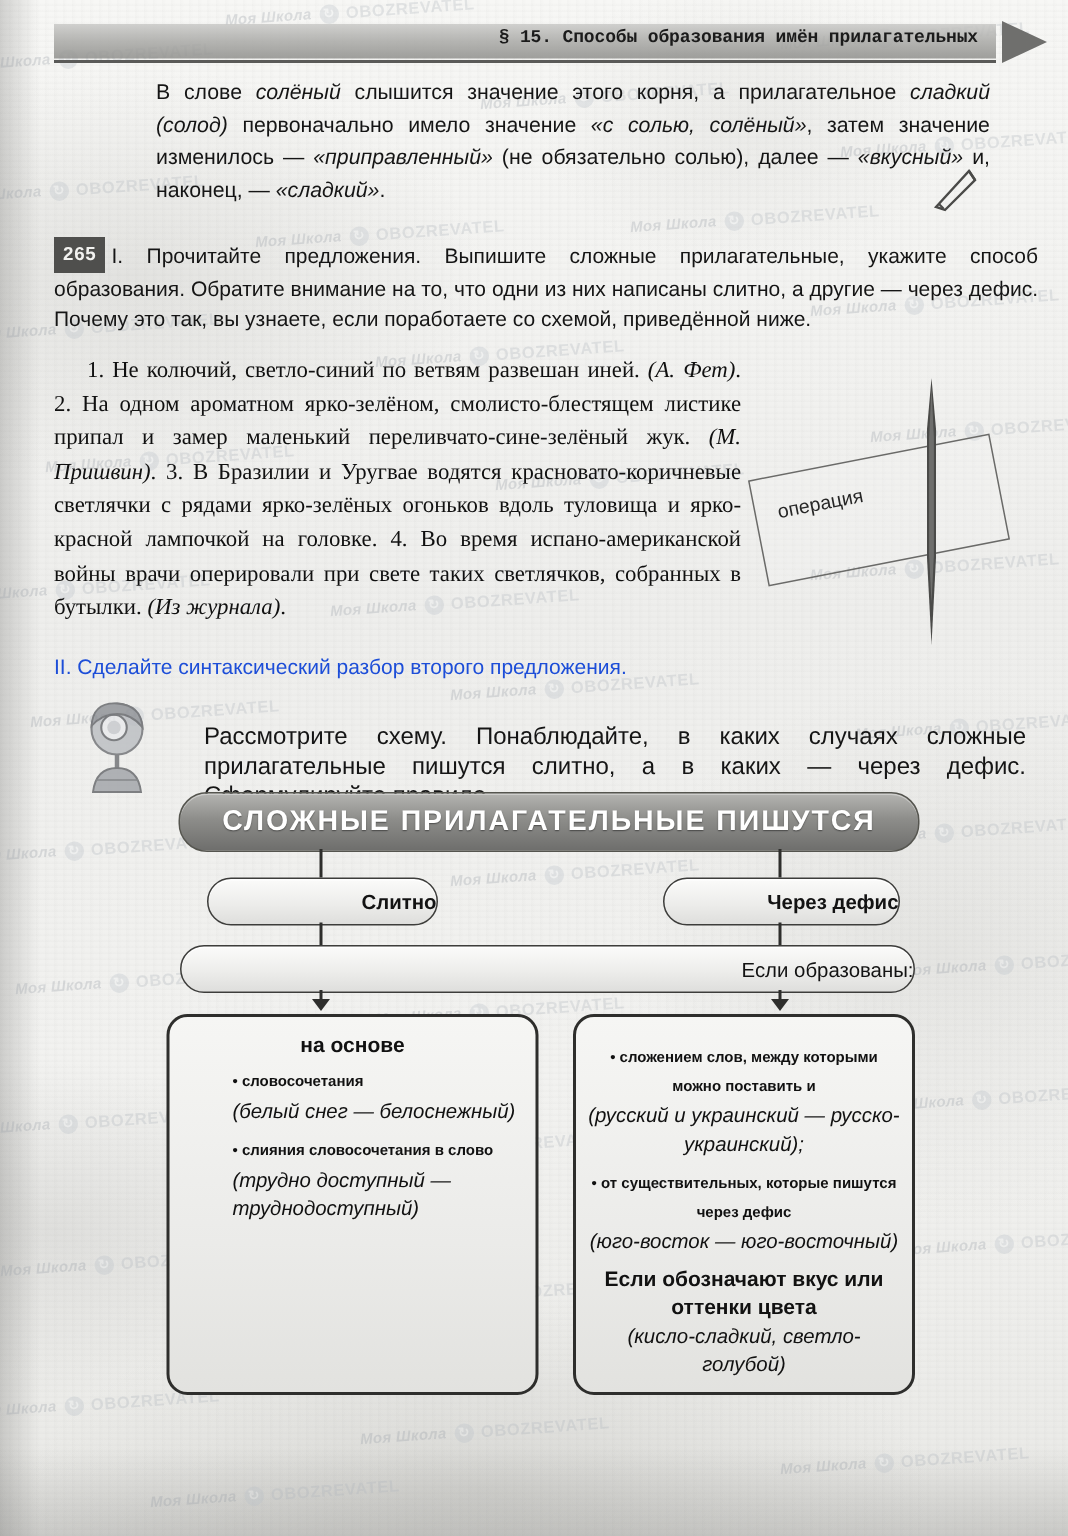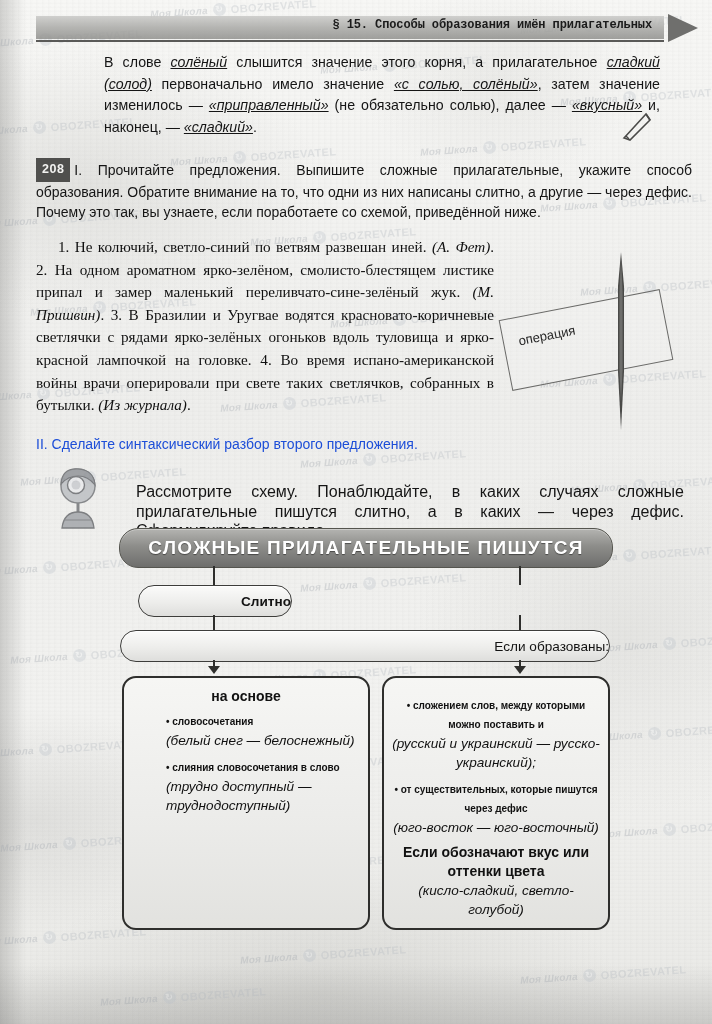--- a/index.html
+++ b/index.html
@@ -133,21 +133,21 @@
   .intro {
     position: absolute;
     left: 104px;
     right: 52px;
     top: 52px;
     font-size: 14.2px;
     line-height: 21.5px;
     text-align: justify;
     color: #151515;
   }
-  .intro i { font-style: italic; text-decoration: underline; }
+  .intro i { font-style: italic; }
 
   .nib {
     position: absolute;
     left: 620px;
     top: 108px;
     width: 34px; height: 34px;
     z-index: 6;
   }
 
   
@@ -299,21 +299,21 @@
 
   .panel {
     position: absolute;
     border: 2px solid #2e2e2c;
     border-radius: 14px;
     background: linear-gradient(180deg, #f6f6f4 0%, #ebebe9 60%, #e2e2df 100%);
     padding: 10px 8px 10px 8px;
     box-sizing: border-box;
     text-align: center;
   }
-  .panel-left  { left: 12px;  top: 148px; width: 248px; height: 254px; }
+  .panel-left  { left: 1px;  top: 148px; width: 248px; height: 254px; }
   .panel-right { left: 272px; top: 148px; width: 228px; height: 254px; }
 
   .panel .hd {
     font-size: 14px;
     font-weight: bold;
     color: #111;
     margin-bottom: 6px;
   }
   .panel .bullet {
     font-size: 10px;
@@ -564,21 +564,21 @@
     </div>
 
     <svg class="nib" viewBox="0 0 34 34">
       <path d="M4 30 L26 6 L30 12 L10 32 Z" fill="none" stroke="#4a4a48" stroke-width="1.6"></path>
       <path d="M26 6 L30 12" stroke="#4a4a48" stroke-width="1.6"></path>
       <path d="M6 28 L9 31" stroke="#4a4a48" stroke-width="1.4"></path>
     </svg>
 
     <div class="ex-block">
       <div class="ex-task">
-        <span class="ex-num">208</span><span>I.</span>
+        <span class="ex-num">265</span><span>I.</span>
         <span>Прочитайте предложения. Выпишите сложные прилагательные, укажите способ образования. Обратите внимание на то, что одни из них написаны слитно, а другие — через дефис. Почему это так, вы узнаете, если поработаете со схемой, приведённой ниже.</span>
       </div>
     </div>
 
     <div class="sentences">
       <span class="indent"></span><span>1.</span>
       <span>Не колючий, светло-синий по ветвям развешан иней.</span>
       <i>(А. Фет)</i><span>.</span>
       <span>2.</span>
       <span>На одном ароматном ярко-зелёном, смолисто-блестящем листике припал и замер маленький переливчато-сине-зелёный жук.</span>
@@ -620,20 +620,23 @@
       <div class="banner">
         <span class="banner-text">СЛОЖНЫЕ ПРИЛАГАТЕЛЬНЫЕ ПИШУТСЯ</span>
       </div>
 
       <div class="conn" style="left:103px;top:38px;width:2px;height:19px;"></div>
       <div class="conn" style="left:409px;top:38px;width:2px;height:19px;"></div>
 
       <div class="pill pill-slitno">
         <span class="pill-text">Слитно</span>
       </div>
+      <div class="pill pill-defis">
+        <span class="pill-text">Через дефис</span>
+      </div>
 
       <div class="conn" style="left:103px;top:87px;width:2px;height:15px;"></div>
       <div class="conn" style="left:409px;top:87px;width:2px;height:15px;"></div>
 
       <div class="pill pill-esli">
         <span class="pill-text">Если образованы:</span>
       </div>
 
       <div class="conn" style="left:103px;top:132px;width:2px;height:8px;"></div>
       <div class="arrow-down" style="left:98px;top:138px;"></div>

